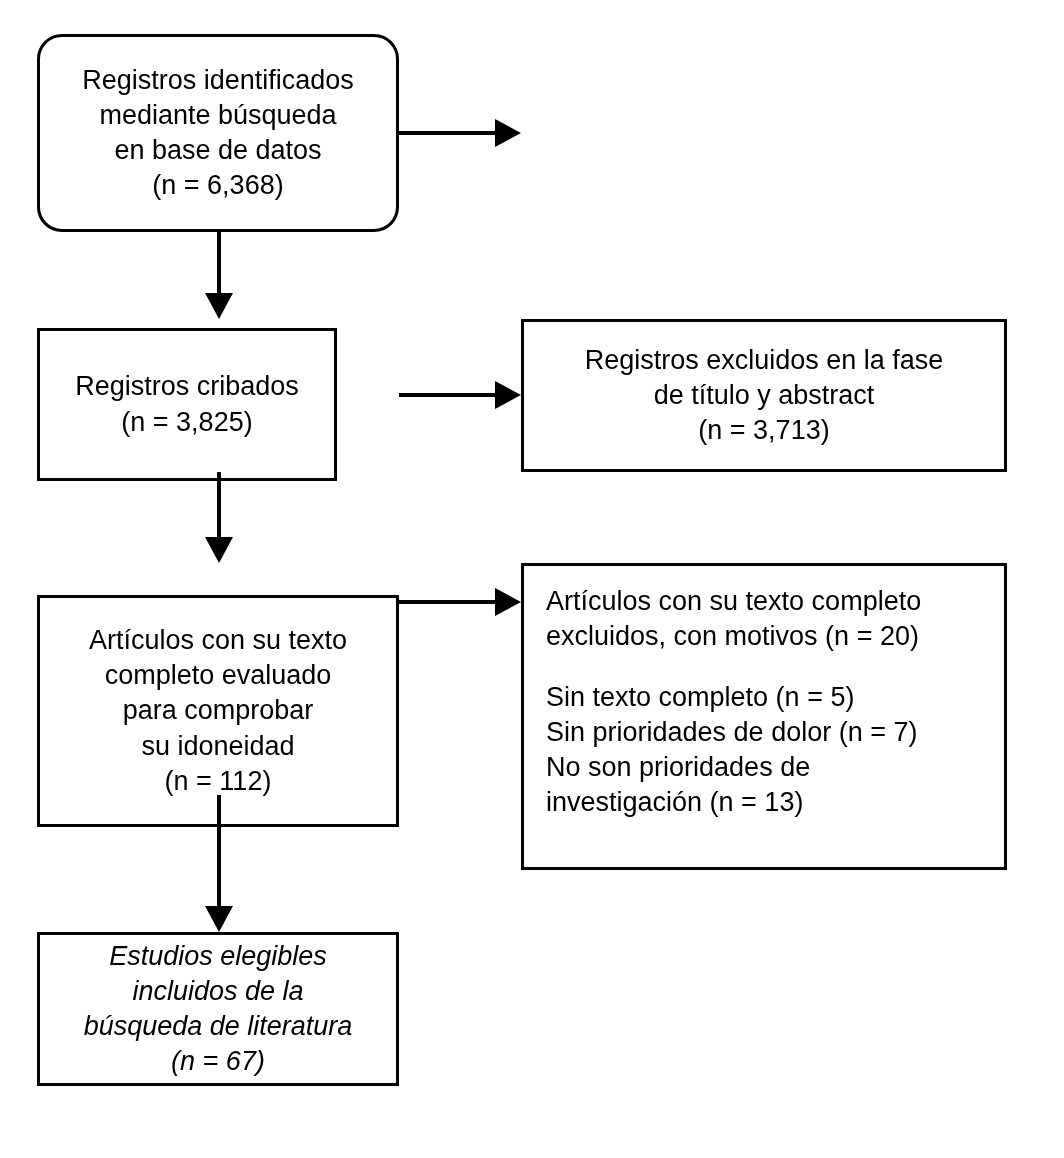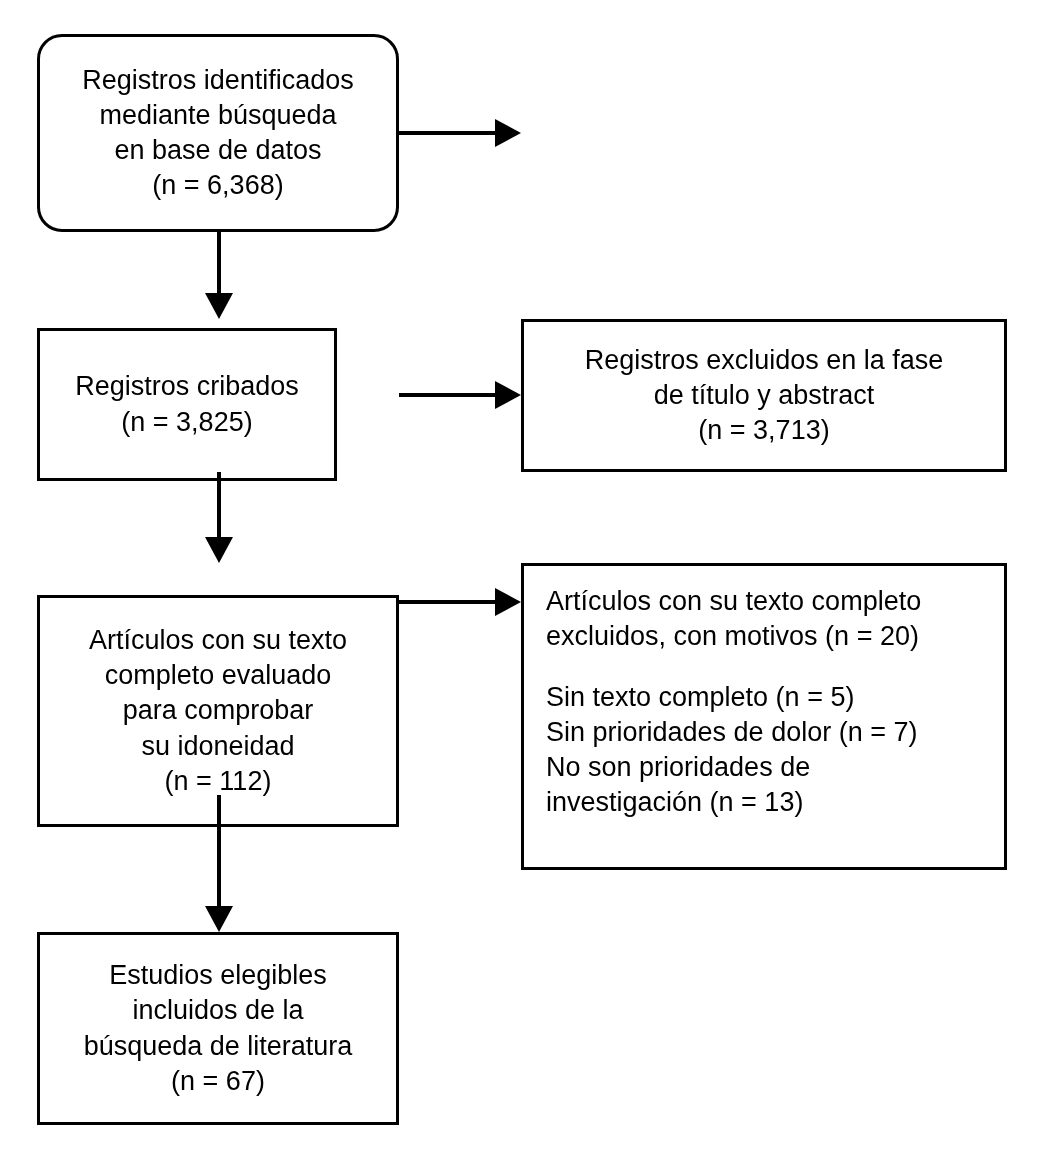--- a/index.html
+++ b/index.html
@@ -47,21 +47,21 @@
     height: 0.95em;
   }
   
   #box-identified     { left: 37px;  top: 34px;   width: 362px; height: 198px; border-radius: 25px; }
   #box-duplicates     { left: 521px; top: 34px;   width: 486px; height: 198px; }
   #box-screened       { left: 37px;  top: 328px;  width: 300px; height: 153px; }
   #box-excluded-ta    { left: 521px; top: 319px;  width: 486px; height: 153px; text-align: center; }
   #box-fulltext       { left: 37px;  top: 587px;  width: 362px; height: 232px; margin-top: 8px; }
   #box-excluded-full  { left: 521px; top: 563px;  width: 486px; height: 307px;
                         padding: 18px 6px 10px 22px; }
-  #box-included       { left: 37px;  top: 932px;  width: 362px; height: 193px; }
+  #box-included       { left: 37px;  top: 932px;  width: 362px; height: 154px; font-style: italic; }
 
   
   .arrow-h, .arrow-v {
     position: absolute;
   }
   .arrow-h .shaft {
     position: absolute;
     left: 0;
     top: 50%;
     transform: translateY(-50%);

